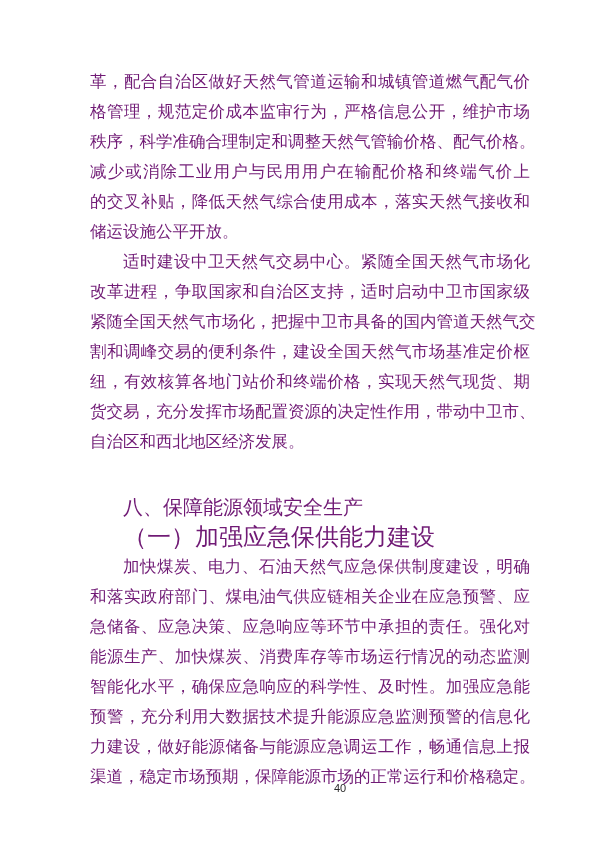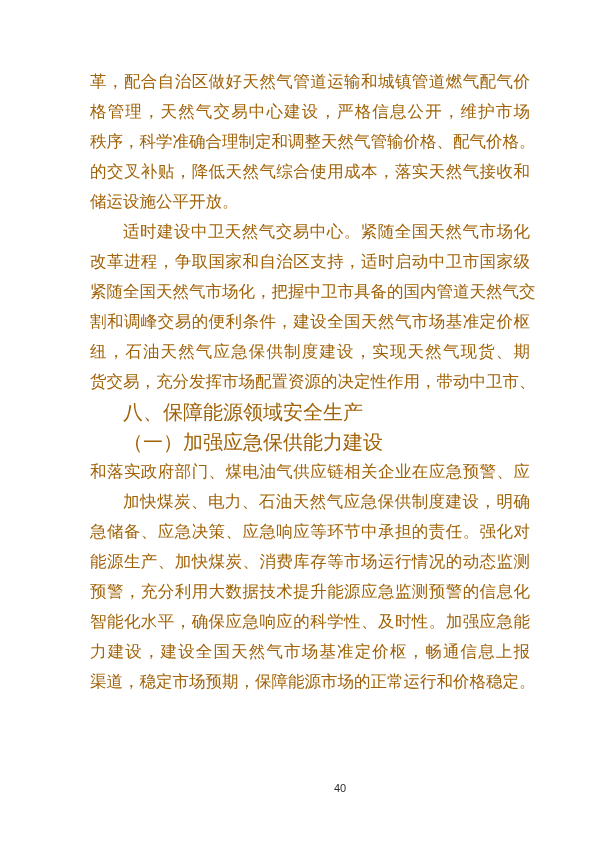--- a/index.html
+++ b/index.html
@@ -23,40 +23,41 @@
     width: 440px;
   }
   .line {
     height: 30px;
     line-height: 30px;
     font-size: 16.5px;
     letter-spacing: 0;
     white-space: nowrap;
     text-align: justify;
     text-align-last: justify;
-    color: #a16207;
+    color: #701a75;
   }
   .line.nojust {
     text-align: center;
     text-align-last: left;
   }
   .line.indent {
     padding-left: 33px;
   }
   .line.h1 {
     font-family: "Liberation Sans", "DejaVu Sans", sans-serif;
     font-weight: 700;
     font-size: 20px;
     text-align: left;
     text-align-last: left;
+    margin-top: 35px;
   }
   .line.h2 {
     font-family: "Liberation Serif", "DejaVu Serif", serif;
     font-weight: 700;
-    font-size: 20px;
+    font-size: 24px;
     text-align: left;
     text-align-last: left;
   }
   .run { font-weight: 400; }
   .run.bold { font-weight: 400; }
   .page-number {
     position: absolute;
     left: 0;
     top: 781px;
     width: 100%;
@@ -67,35 +68,37 @@
     font-family: Liberation Sans, sans-serif;
     margin-left: 40px;
   }
 </style>
 </head>
 <body>
 
 <div class="page">
   <div class="content">
       <div class="line body"><span class="run">革，配合自治区做好天然气管道运输和城镇管道燃气配气价</span></div>
-      <div class="line body"><span class="run">格管理，天然气交易中心建设，严格信息公开，维护市场</span></div>
+      <div class="line body"><span class="run">格管理，规范定价成本监审行为，严格信息公开，维护市场</span></div>
       <div class="line body"><span class="run">秩序，科学准确合理制定和调整天然气管输价格、配气价格。</span></div>
+      <div class="line body"><span class="run">减少或消除工业用户与民用用户在输配价格和终端气价上</span></div>
       <div class="line body"><span class="run">的交叉补贴，降低天然气综合使用成本，落实天然气接收和</span></div>
       <div class="line body nojust"><span class="run">储运设施公平开放。</span></div>
       <div class="line body indent"><span class="run bold">适时建设中卫天然气交易中心。</span><span class="run">紧随全国天然气市场化</span></div>
       <div class="line body"><span class="run">改革进程，争取国家和自治区支持，适时启动中卫市国家级</span></div>
       <div class="line body"><span class="run">紧随全国天然气市场化，把握中卫市具备的国内管道天然气交</span></div>
       <div class="line body"><span class="run">割和调峰交易的便利条件，建设全国天然气市场基准定价枢</span></div>
-      <div class="line body"><span class="run">纽，石油天然气应急保供制度建设，实现天然气现货、期</span></div>
+      <div class="line body"><span class="run">纽，有效核算各地门站价和终端价格，实现天然气现货、期</span></div>
       <div class="line body"><span class="run">货交易，充分发挥市场配置资源的决定性作用，带动中卫市、</span></div>
+      <div class="line body nojust"><span class="run">自治区和西北地区经济发展。</span></div>
       <div class="line h1 indent nojust"><span class="run bold">八、保障能源领域安全生产</span></div>
       <div class="line h2 indent nojust"><span class="run bold">（一）加强应急保供能力建设</span></div>
+      <div class="line body indent"><span class="run">加快煤炭、电力、石油天然气应急保供制度建设，明确</span></div>
       <div class="line body"><span class="run">和落实政府部门、煤电油气供应链相关企业在应急预警、应</span></div>
-      <div class="line body indent"><span class="run">加快煤炭、电力、石油天然气应急保供制度建设，明确</span></div>
       <div class="line body"><span class="run">急储备、应急决策、应急响应等环节中承担的责任。强化对</span></div>
       <div class="line body"><span class="run">能源生产、加快煤炭、消费库存等市场运行情况的动态监测</span></div>
+      <div class="line body"><span class="run">智能化水平，确保应急响应的科学性、及时性。加强应急能</span></div>
       <div class="line body"><span class="run">预警，充分利用大数据技术提升能源应急监测预警的信息化</span></div>
-      <div class="line body"><span class="run">智能化水平，确保应急响应的科学性、及时性。加强应急能</span></div>
-      <div class="line body"><span class="run">力建设，建设全国天然气市场基准定价枢，畅通信息上报</span></div>
+      <div class="line body"><span class="run">力建设，做好能源储备与能源应急调运工作，畅通信息上报</span></div>
       <div class="line body"><span class="run">渠道，稳定市场预期，保障能源市场的正常运行和价格稳定。</span></div>
     </div>
   <div class="page-number">40</div>
 </div>
 
 </body></html>

